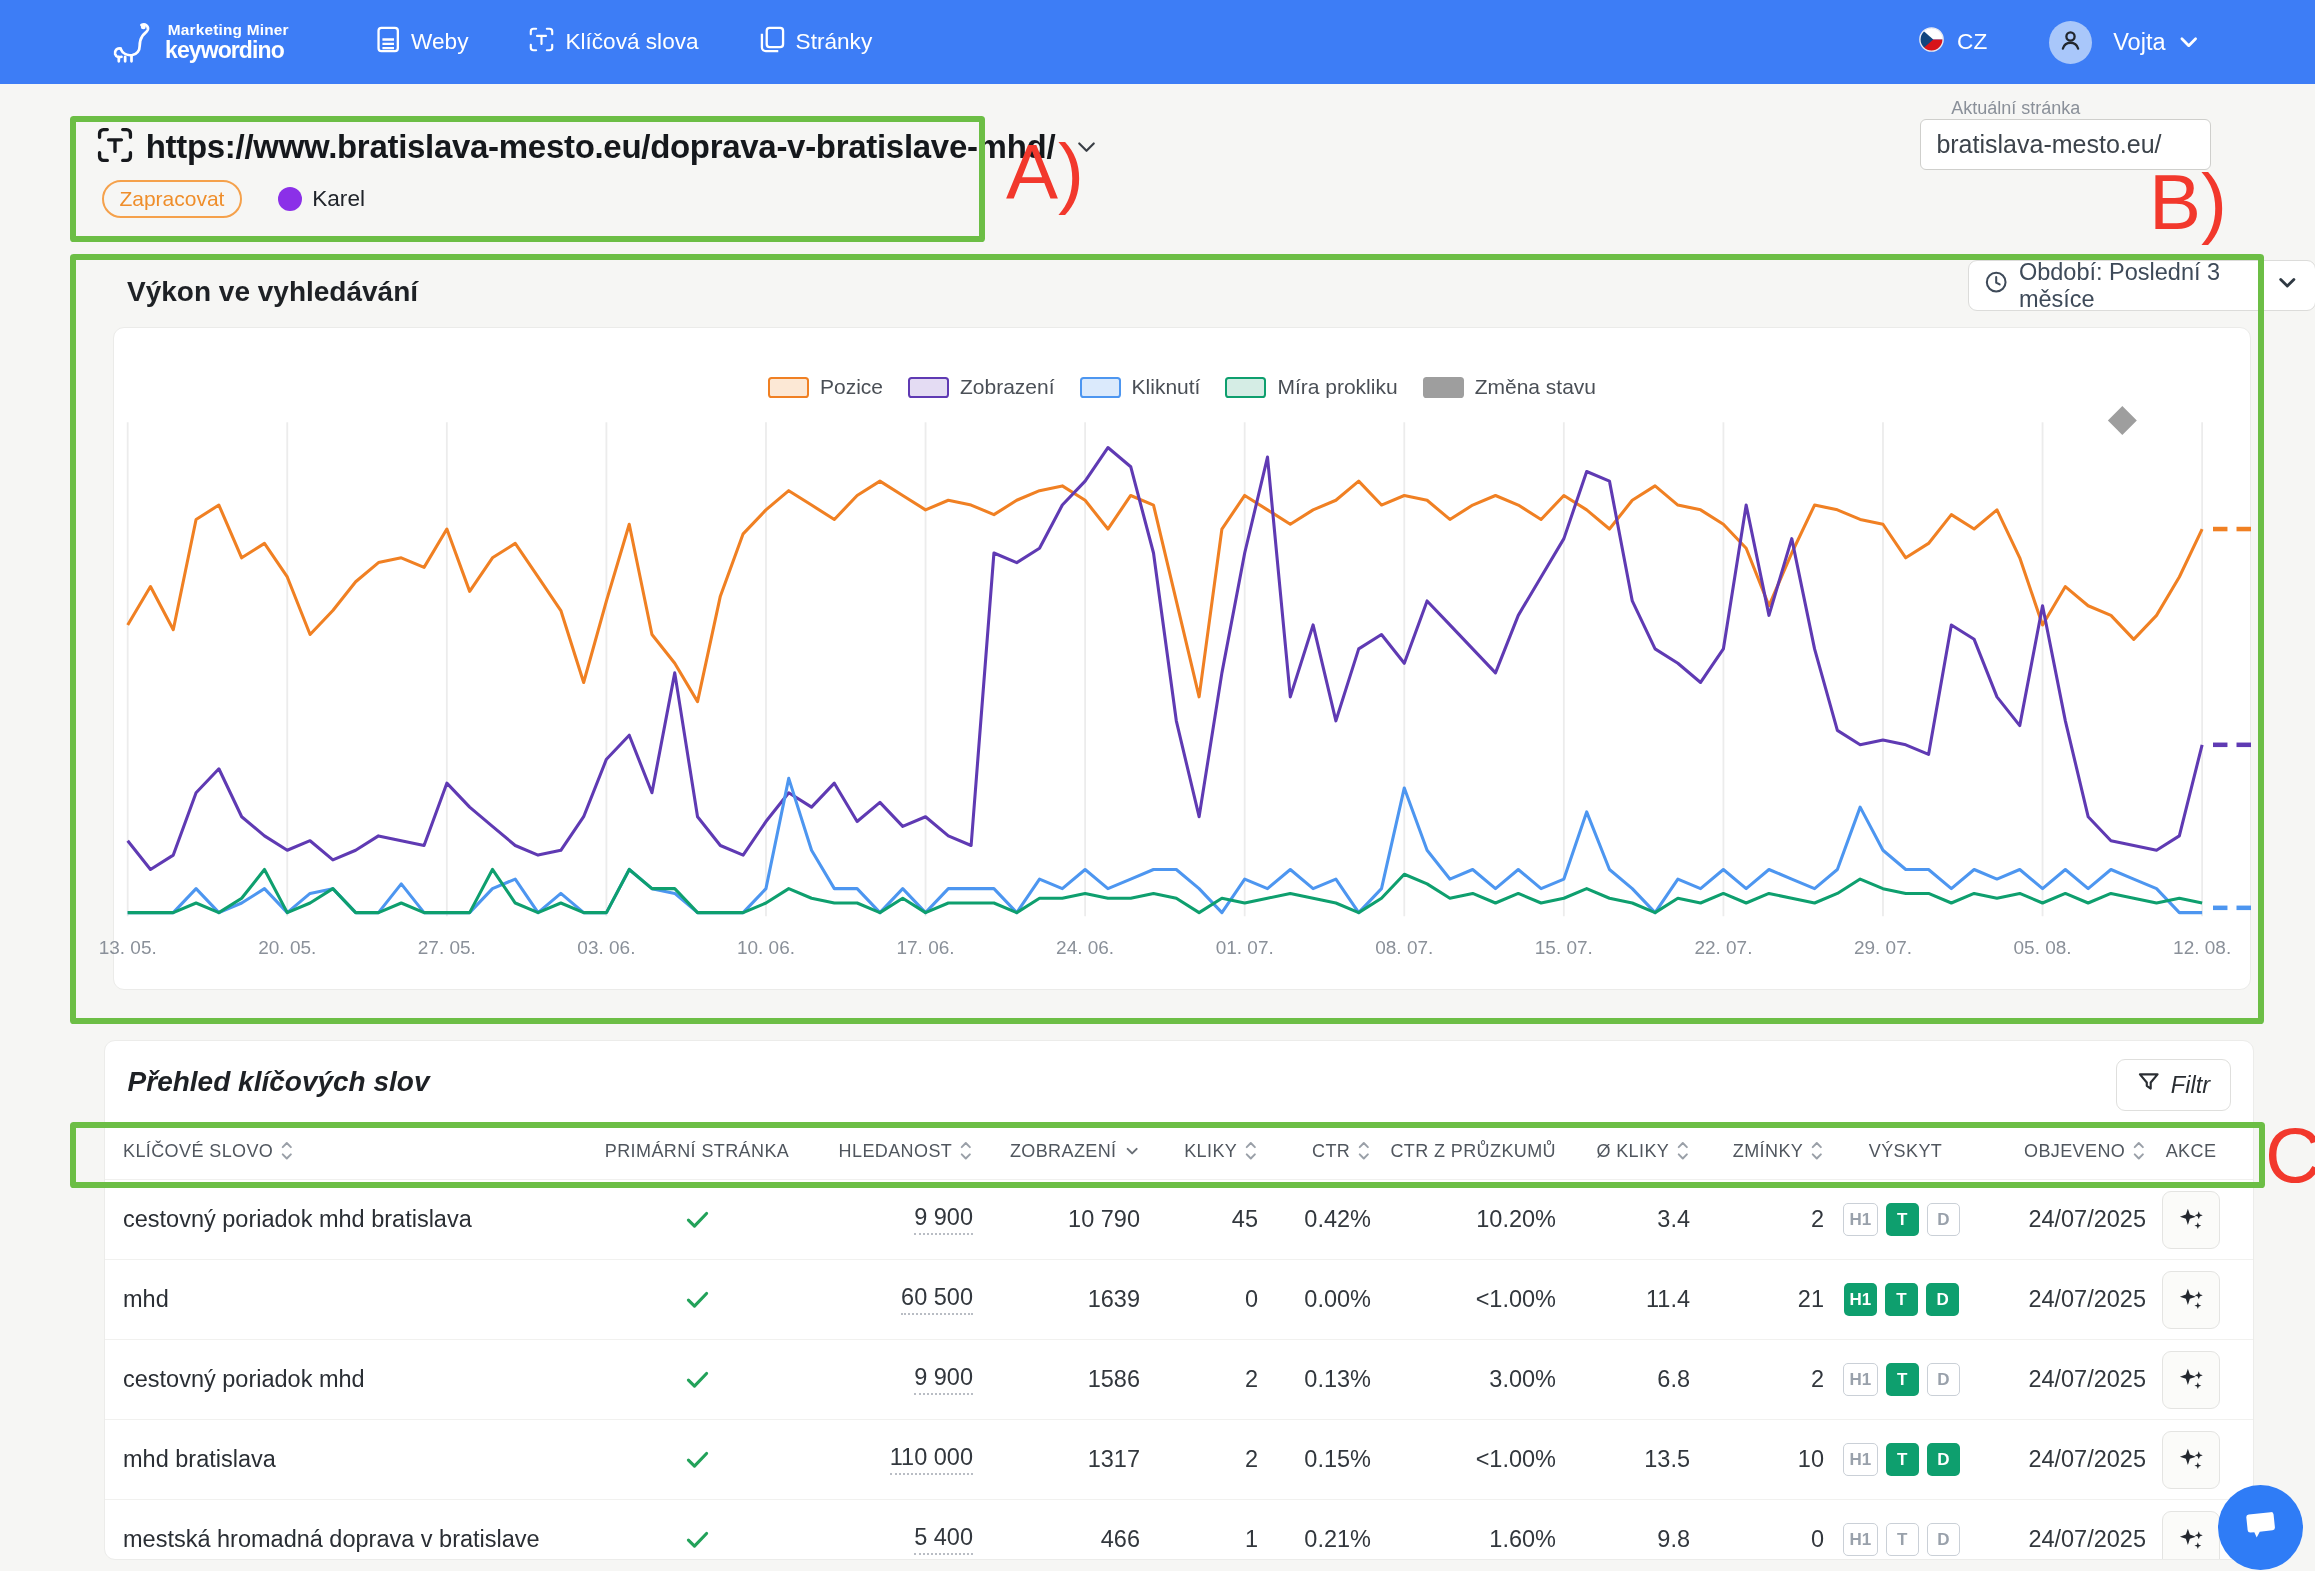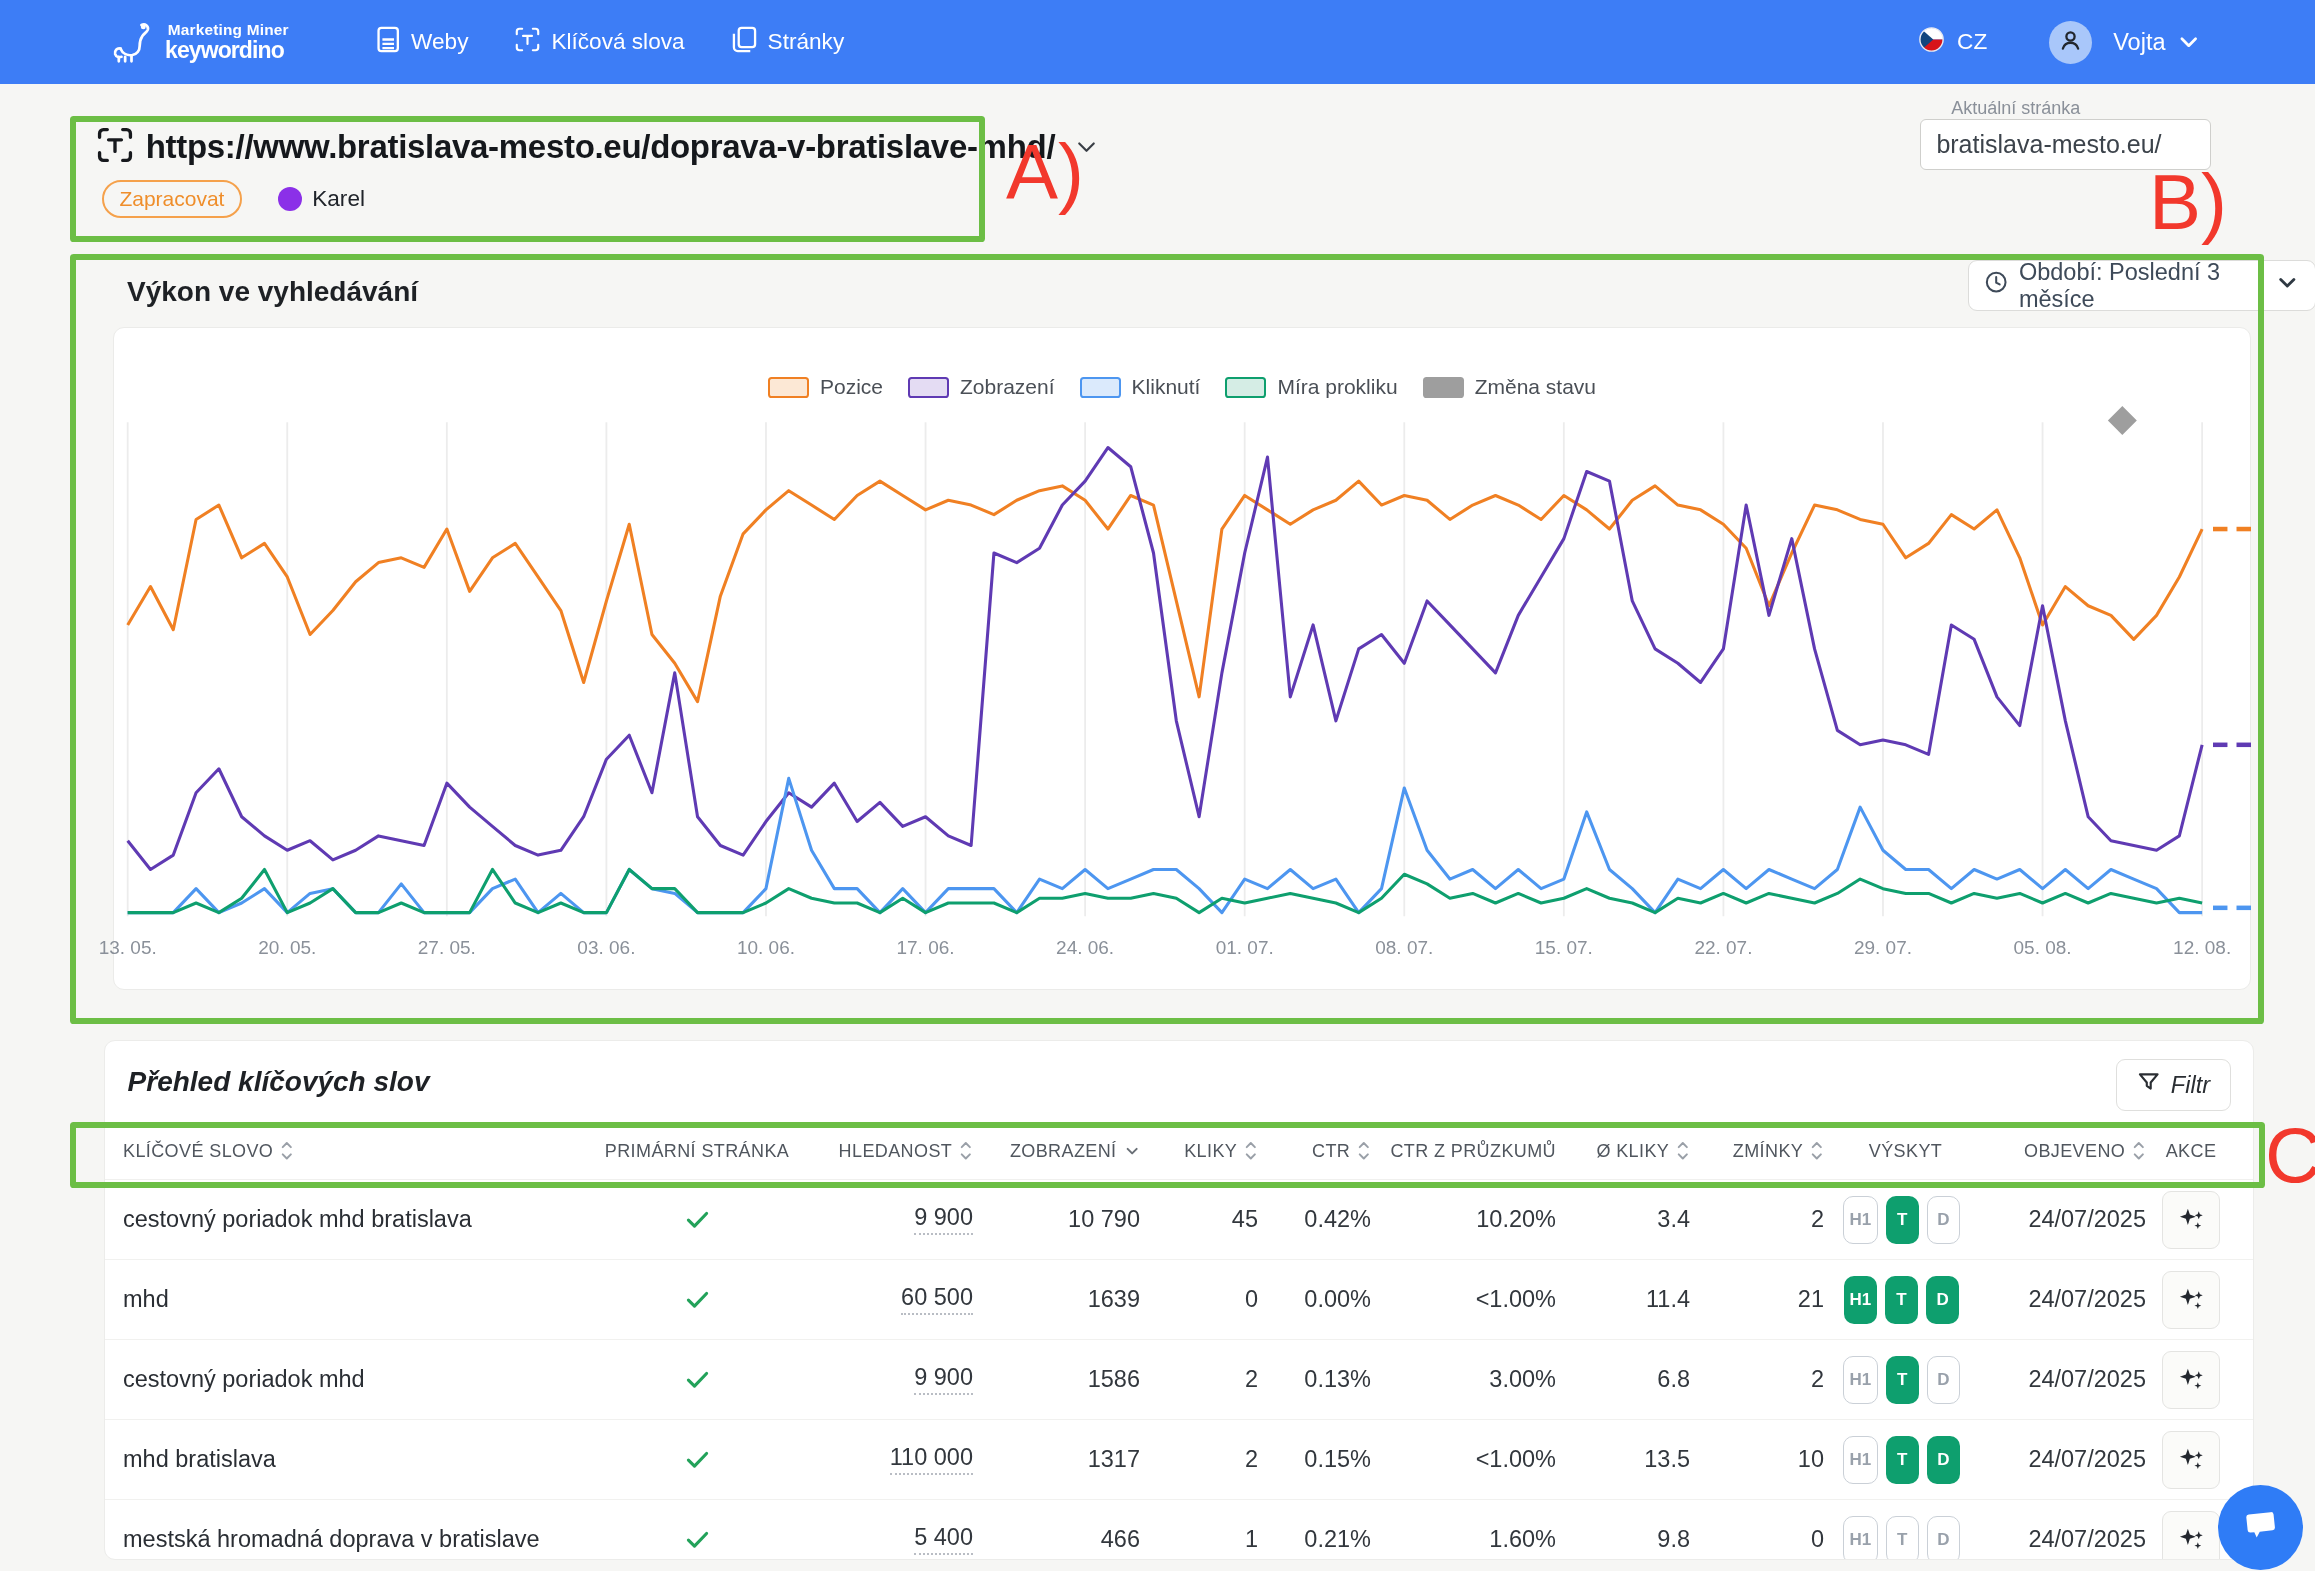--- a/index.html
+++ b/index.html
@@ -12,21 +12,21 @@
   }
   
   .navbar {
     position:absolute; left:0; top:0; width:2316px; height:84px;
     background:#3D7DF6; display:flex; align-items:center;
   }
   .brand { display:flex; align-items:center; margin-left:107px; gap:9px; cursor:pointer; }
   .brand-text { display:flex; flex-direction:column; line-height:1; color:#fff; }
   .brand-top { font-size:15.4px; font-weight:700; letter-spacing:0.2px; margin-left:2.7px; }
   .brand-main { font-size:23px; font-weight:800; letter-spacing:-0.9px; margin-top:0.9px; }
-  .nav-items { display:flex; align-items:center; gap:47px; margin-left:87px; }
+  .nav-items { display:flex; align-items:center; gap:61px; margin-left:87px; }
   .nav-item { display:flex; align-items:center; gap:11px; color:#fff; font-size:22.6px; cursor:pointer; }
   .nav-right { margin-left:auto; margin-right:116px; display:flex; align-items:center; }
   .lang { display:flex; align-items:center; gap:12.7px; color:#fff; font-size:22.6px; cursor:pointer; }
   .avatar {
     width:43px; height:43px; border-radius:50%; background:#A9C7FA;
     display:flex; align-items:center; justify-content:center; margin-left:62px; cursor:pointer;
   }
   .user-name { color:#fff; font-size:23.5px; margin-left:21px; cursor:pointer; }
   .user-chevron { margin-left:11px; cursor:pointer; display:flex; }
 
@@ -87,21 +87,21 @@
   }
   .tgrid { display:grid; grid-template-columns:470px 208px 172px 167px 118px 113px 185px 134px 134px 163px 159px 90px; align-items:center; padding:0 18px; }
   .thead { height:58px; border-top:0.9px solid #F0F0EE; border-bottom:0.9px solid #F0F0EE; }
   .th { font-size:18px; font-weight:400; color:#50565E; letter-spacing:0.4px; display:flex; align-items:center; gap:7.2px; cursor:pointer; }
   .trow { height:80px; border-bottom:0.9px solid #F1F1EF; }
   .td { font-size:23.5px; color:#32373D; display:flex; align-items:center; }
   .al { justify-content:flex-start; } .ac { justify-content:center; } .ar { justify-content:flex-end; }
   .kw { color:#2A2E34; }
   .hl-underline { border-bottom:2.7px dotted #B9BDC4; padding-bottom:1.8px; cursor:pointer; }
   .badge {
-    min-width:33px; height:48px; border-radius:10px; padding:0 5.4px;
+    min-width:33px; height:33px; border-radius:5px; padding:0 5.4px;
     display:inline-flex; align-items:center; justify-content:center;
     font-size:17px; font-weight:700; margin-right:8.1px;
   }
   .badge-on  { background:#0E9F6E; color:#fff; }
   .badge-off { background:#fff; border:1.8px solid #CAD0D7; color:#99A1AB; }
   .action-btn {
     width:58px; height:58px; border:1.8px solid #E4E4E2; border-radius:9px; background:#FBFBF9;
     display:flex; align-items:center; justify-content:center; cursor:pointer;
   }
 

